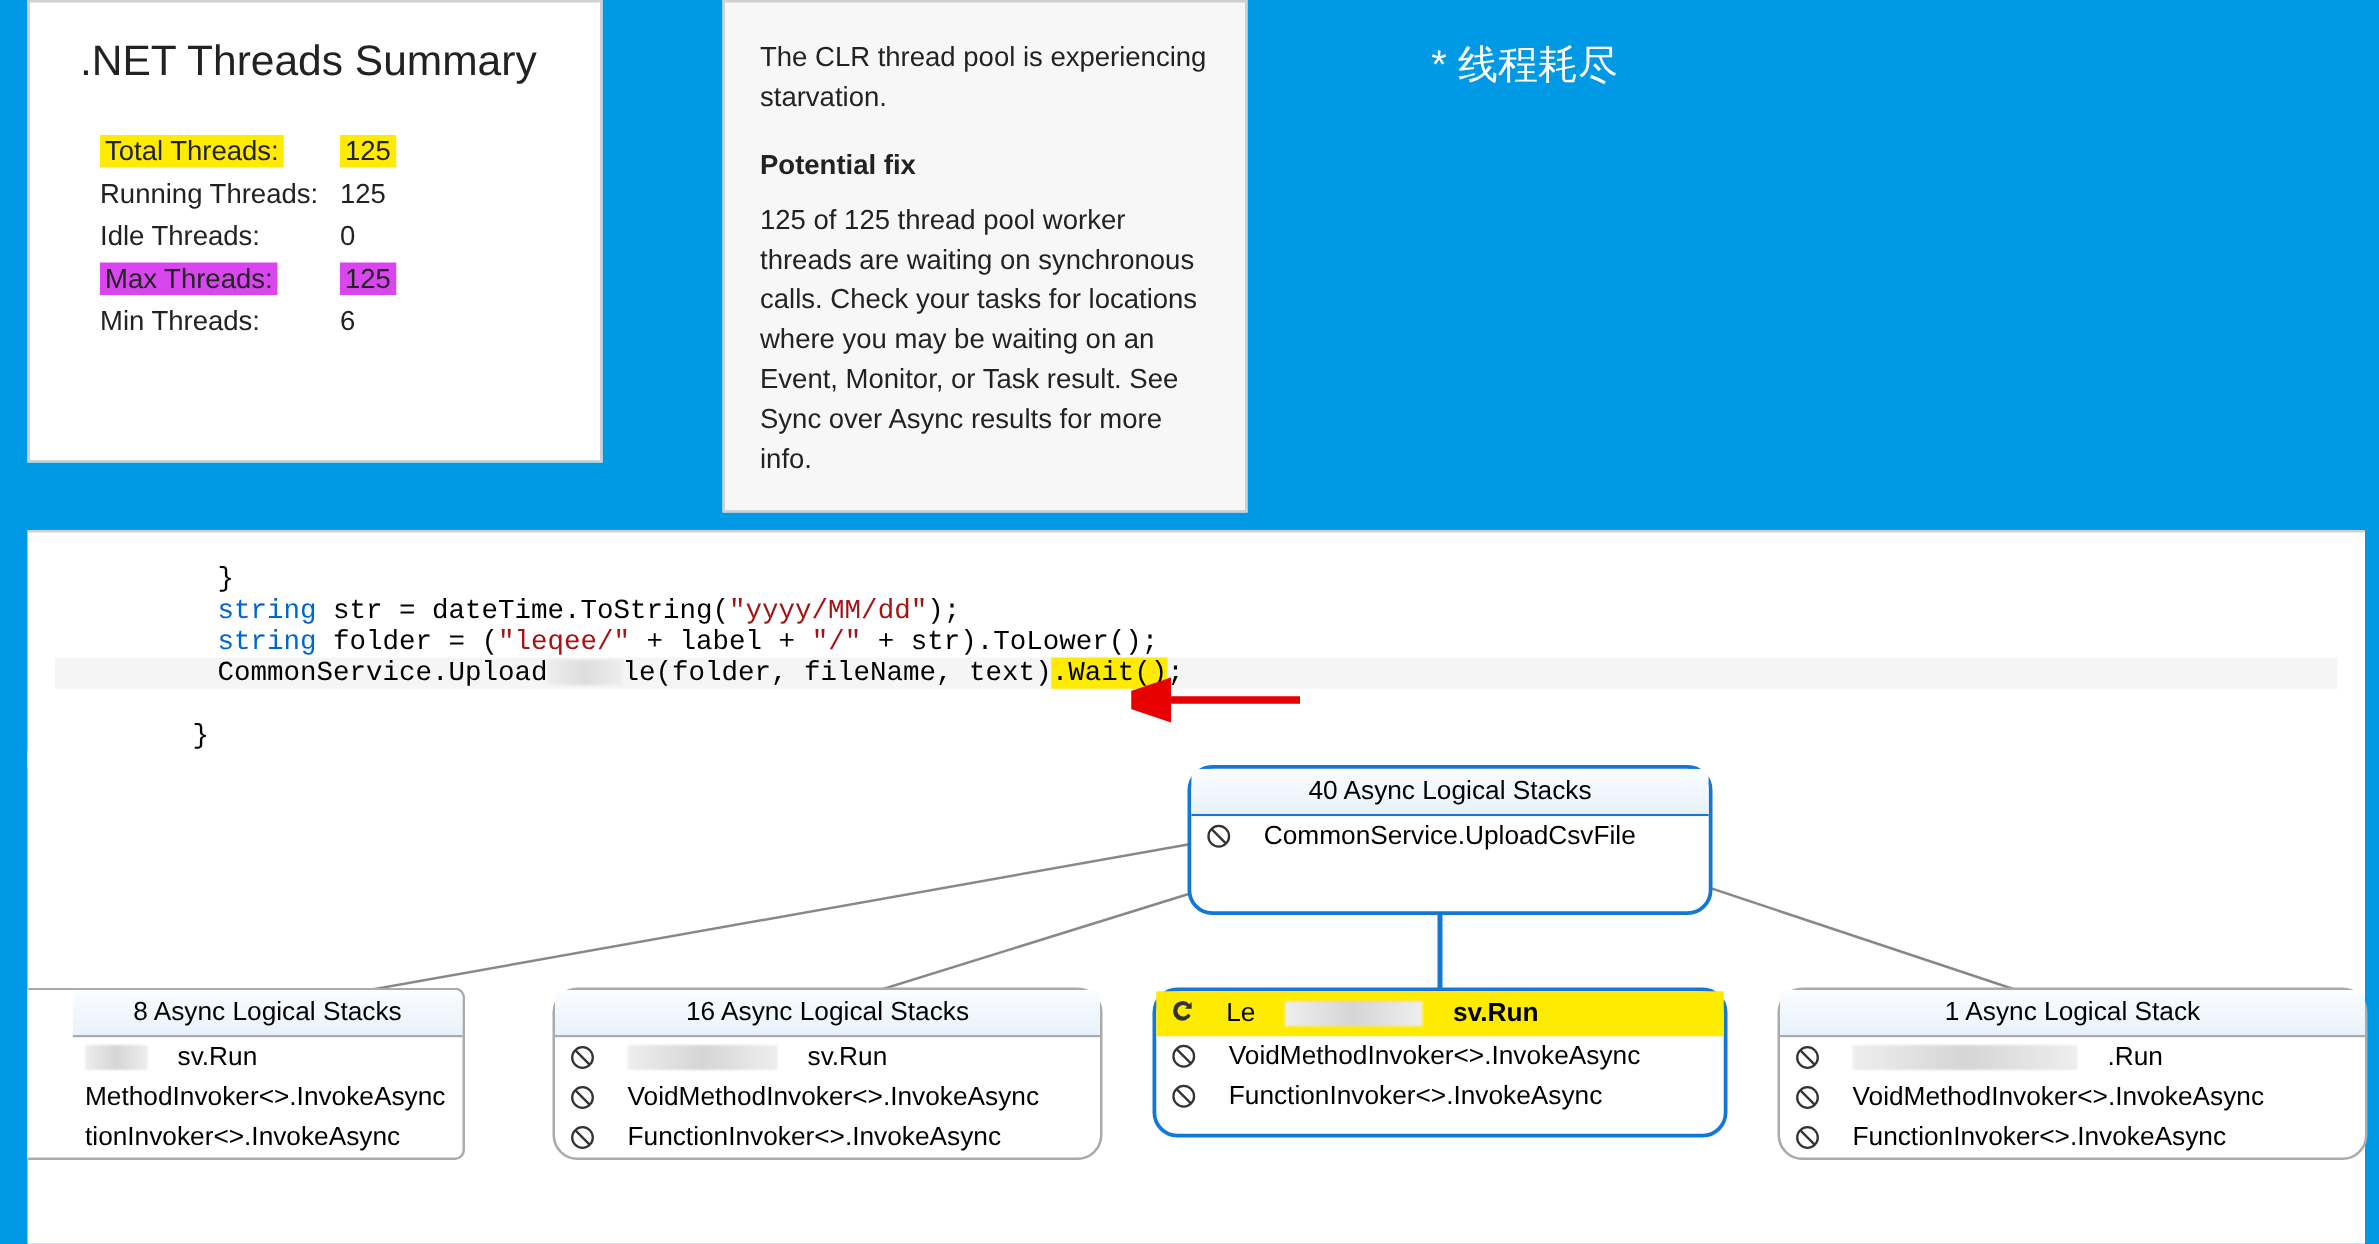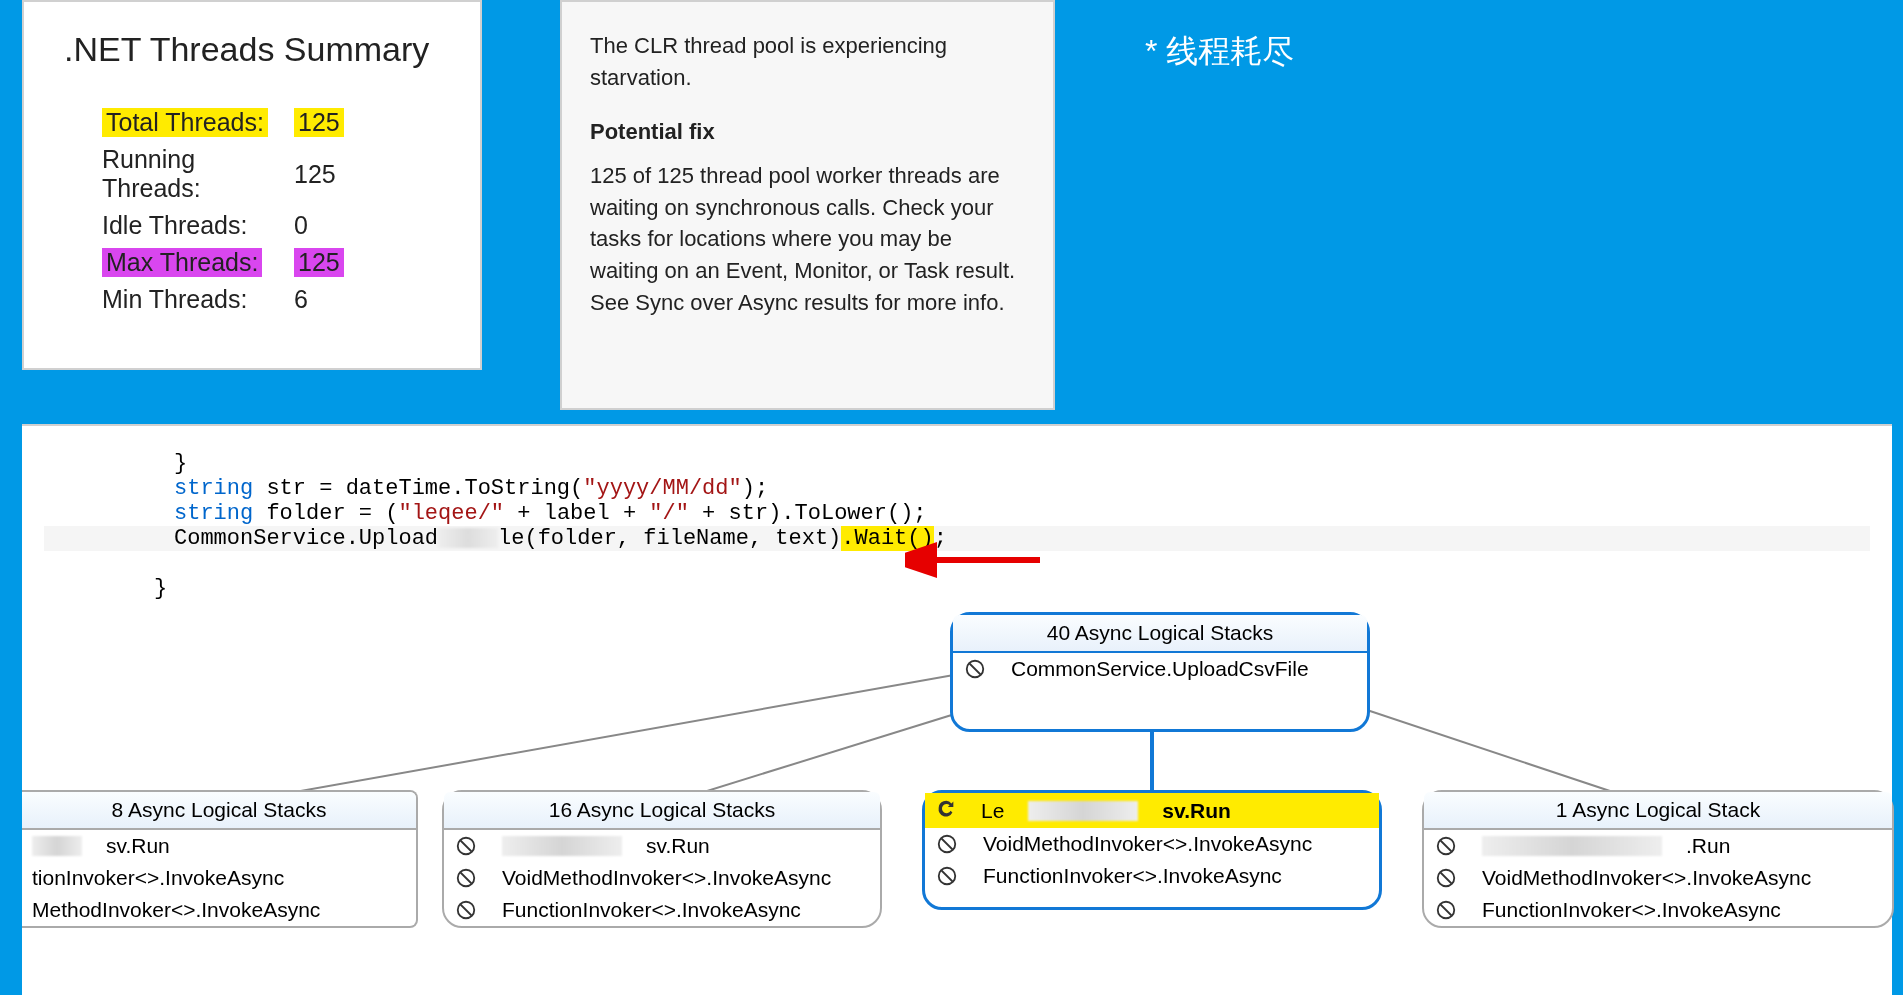--- a/index.html
+++ b/index.html
@@ -22,32 +22,32 @@
       background: #fff;
       padding: 28px 40px;
       border: 2px solid #d0d0d0;
     }
     .threads-card h2 {
       font-size: 34px;
       font-weight: 400;
       color: #222;
       margin-bottom: 34px;
     }
-    .threads-table { margin-left: 36px; font-size: 25px; color: #222; }
+    .threads-table { margin-left: 14px; font-size: 22px; color: #222; }
     .threads-table tr td { padding: 3px 10px 3px 0; }
     .threads-table tr td:first-child { width: 190px; }
     .hl-yellow { background: #ffeb00; display:inline-block; padding: 0 4px; }
     .hl-red { background: #d946ef; display:inline-block; padding: 0 4px; }
 
     
     .fix-card {
       position: absolute;
-      left: 560px;
+      left: 578px;
       top: 0px;
-      width: 495px;
+      width: 420px;
       height: 410px;
       background: #f7f7f7;
       border: 2px solid #d0d0d0;
       padding: 28px 28px;
       font-size: 22px;
       color: #222;
       line-height: 1.45;
     }
     .fix-card .fix-title { font-weight: 700; margin: 22px 0 12px; }
 
@@ -144,21 +144,21 @@
     .icon-cycle svg { width:22px; height:22px; }
 
     .blur-name {
       display:inline-block; height:20px;
       background: linear-gradient(90deg,#eee,#d5d5d5,#eee);
       filter: blur(1px);
       vertical-align: middle;
     }
 
     #top-stack { left: 928px; top: 12px; width: 420px; }
-    #s8 { left: 0px; top: 190px; width: 396px; border-left:none; border-radius: 0 8px 8px 0;}
+    #s8 { left: 0px; top: 190px; width: 350px; border-left:none; border-radius: 0 8px 8px 0; padding-left: 36px;}
     #s16 { left: 420px; top: 190px; width: 440px; }
     #s15 { left: 900px; top: 190px; width: 460px; }
     #s1  { left: 1400px; top: 190px; width: 472px; }
   </style>
 </head>
 <body>
 
 <div class="threads-card">
   <h2>.NET Threads Summary</h2>
   <table class="threads-table">
@@ -245,24 +245,24 @@
     </div>
   </div>
 
   <div id="s8" class="stack-box">
     <div class="header">8 Async Logical Stacks</div>
     <div class="row">
         <span class="blur-name" style="width:50px"></span>
         <span>sv.Run</span>
       </div>
     <div class="row">
+        <span>MethodInvoker&lt;&gt;.InvokeAsync</span>
+      </div>
+    <div class="row">
         <span>tionInvoker&lt;&gt;.InvokeAsync</span>
-      </div>
-    <div class="row">
-        <span>MethodInvoker&lt;&gt;.InvokeAsync</span>
       </div>
   </div>
 
   <div id="s16" class="stack-box">
     <div class="header">16 Async Logical Stacks</div>
     <div class="row">
         <span class="icon-no">
           <svg viewBox="0 0 24 24">
             <circle cx="12" cy="12" r="9" fill="none" stroke="#333" stroke-width="2"></circle>
             <line x1="6" y1="6" x2="18" y2="18" stroke="#333" stroke-width="2"></line>

